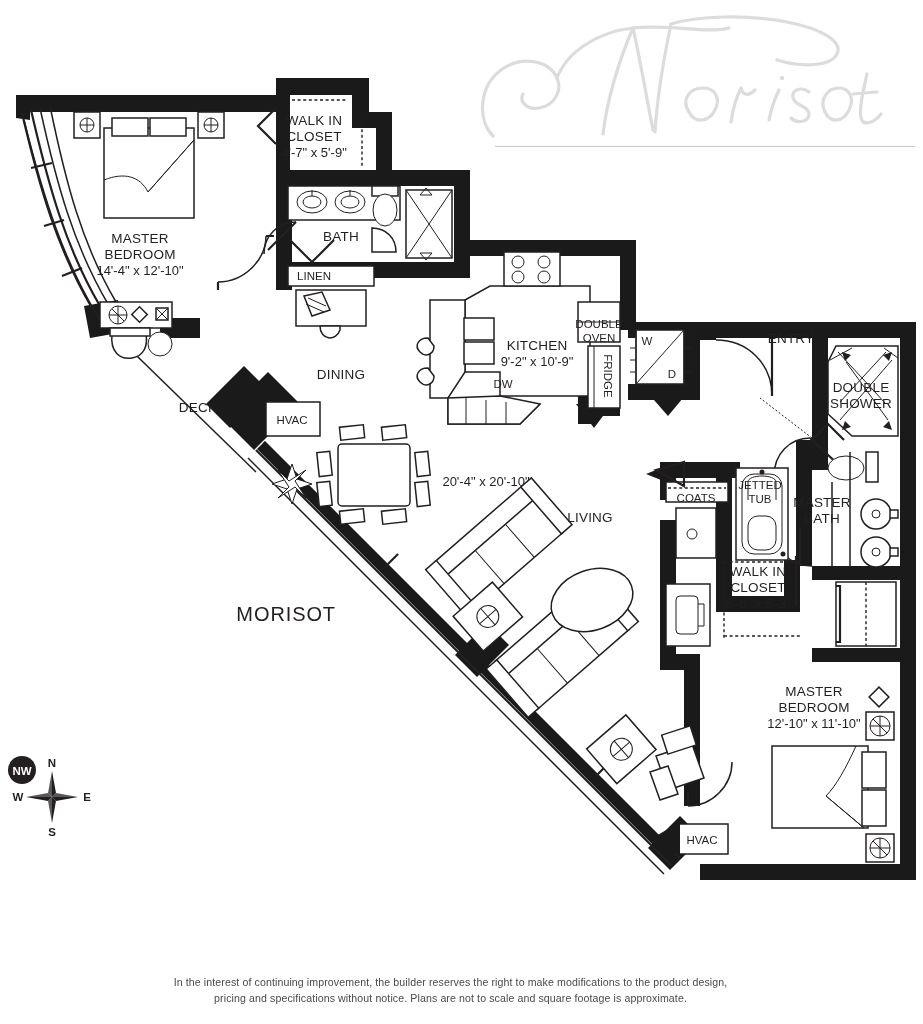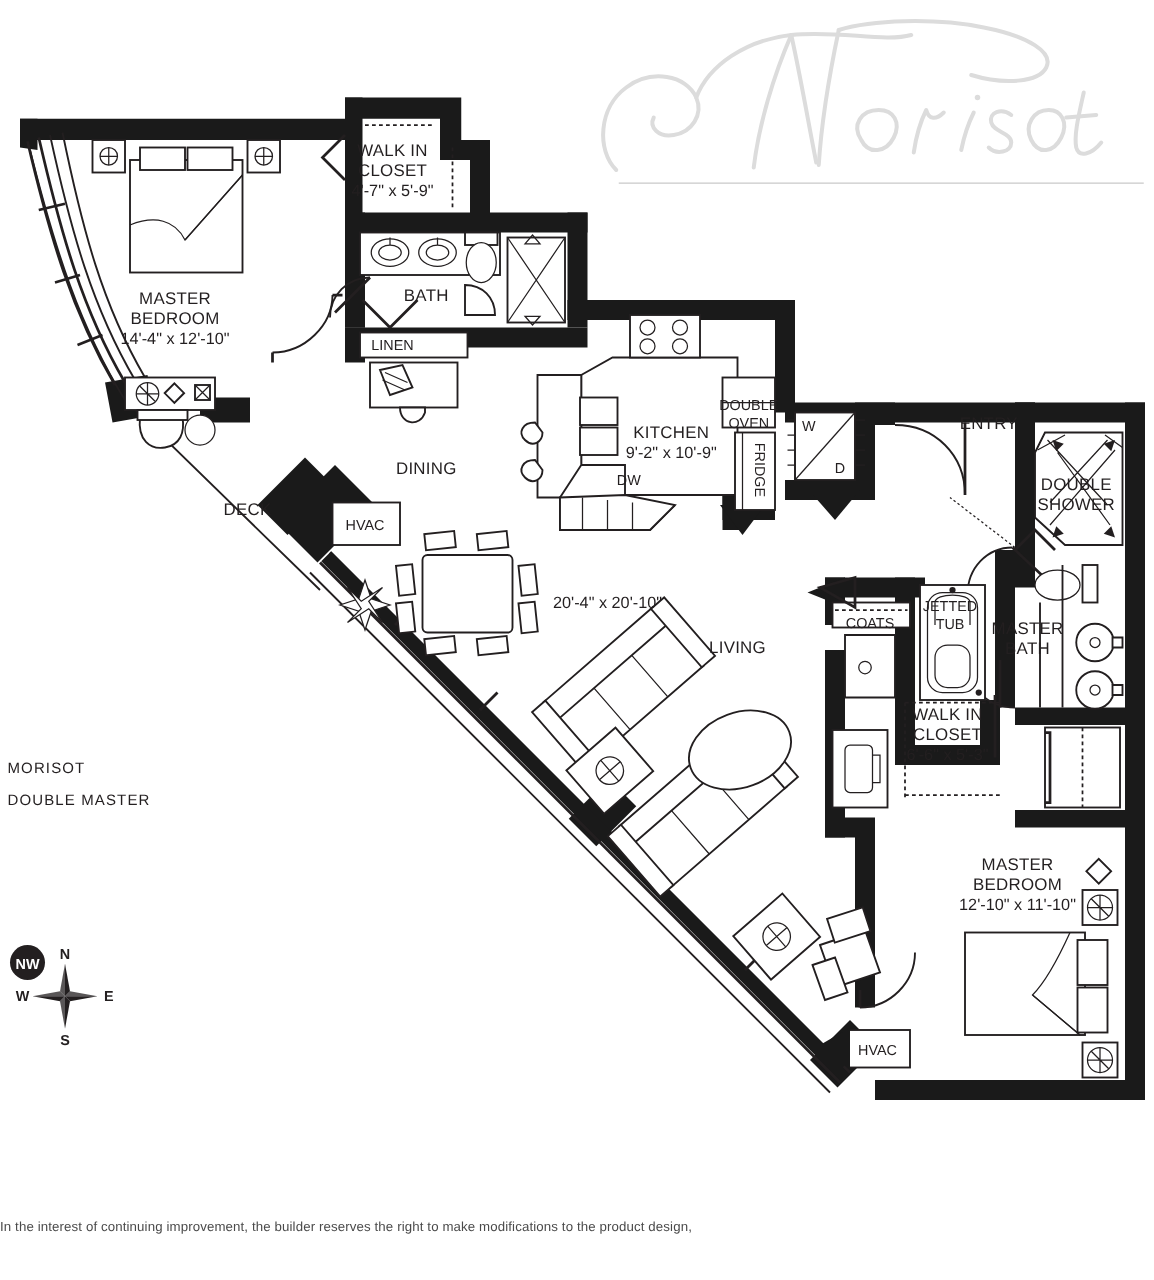--- a/index.html
+++ b/index.html
@@ -41,39 +41,40 @@
     height: 1px;
     background: #c9c9c9;
   }
   .legend {
     position: absolute;
     left: 6px;
     top: 602px;
     width: 330px;
   }
   .legend-line {
-    font-size: 12px;
+    font-size: 20px;
     letter-spacing: 0.9px;
     line-height: 25.5px;
     color: #231f20;
     white-space: nowrap;
+    text-align: right;
   }
   .compass {
     position: absolute;
     left: 4px;
     top: 752px;
     width: 110px;
     height: 90px;
   }
   .footer {
     position: absolute;
     left: 0;
     right: 8px;
     top: 974px;
-    text-align: left;
+    text-align: center;
     padding-right: 14px;
   }
   .footer-line {
     font-size: 10.6px;
     color: #4a4a4a;
     line-height: 16px;
     letter-spacing: 0.1px;
   }
   
 </style>
@@ -557,21 +558,20 @@
       <text class="rdim" x="758" y="608">6'-6" x 5'-3"</text>
       <text class="rlbl" x="814" y="696">MASTER</text>
       <text class="rlbl" x="814" y="712">BEDROOM</text>
       <text class="rdim" x="814" y="728">12'-10" x 11'-10"</text>
       <text class="rsml" x="702" y="844">HVAC</text>
     </g>
   </svg>
 
   <div class="legend">
     <div class="legend-line">MORISOT</div>
-    <div class="legend-line">DOUBLE MASTER</div>
   </div>
 
   <div class="compass">
     <svg viewBox="0 0 110 90" width="110" height="90">
       <circle cx="18" cy="18" r="14" fill="#231f20"></circle>
       <text x="18" y="23" text-anchor="middle" font-family="Liberation Sans, sans-serif" font-size="11.5" font-weight="bold" fill="#ffffff">NW</text>
       <g fill="#231f20">
         <path d="M48 19 L52 41 L48 45 Z"></path>
         <path d="M48 19 L44 41 L48 45 Z" opacity="0.75"></path>
         <path d="M48 71 L52 49 L48 45 Z"></path>
@@ -583,15 +583,16 @@
       </g>
       <text x="48" y="15" text-anchor="middle" font-family="Liberation Sans, sans-serif" font-size="11.5" font-weight="bold" fill="#231f20">N</text>
       <text x="83" y="49" text-anchor="middle" font-family="Liberation Sans, sans-serif" font-size="11.5" font-weight="bold" fill="#231f20">E</text>
       <text x="48" y="84" text-anchor="middle" font-family="Liberation Sans, sans-serif" font-size="11.5" font-weight="bold" fill="#231f20">S</text>
       <text x="14" y="49" text-anchor="middle" font-family="Liberation Sans, sans-serif" font-size="11.5" font-weight="bold" fill="#231f20">W</text>
     </svg>
   </div>
 
   <div class="footer">
     <div class="footer-line">In the interest of continuing improvement, the builder reserves the right to make modifications to the product design,</div>
+    <div class="footer-line">pricing and specifications without notice. Plans are not to scale and square footage is approximate.</div>
   </div>
 
 </div>
 
 </body></html>

